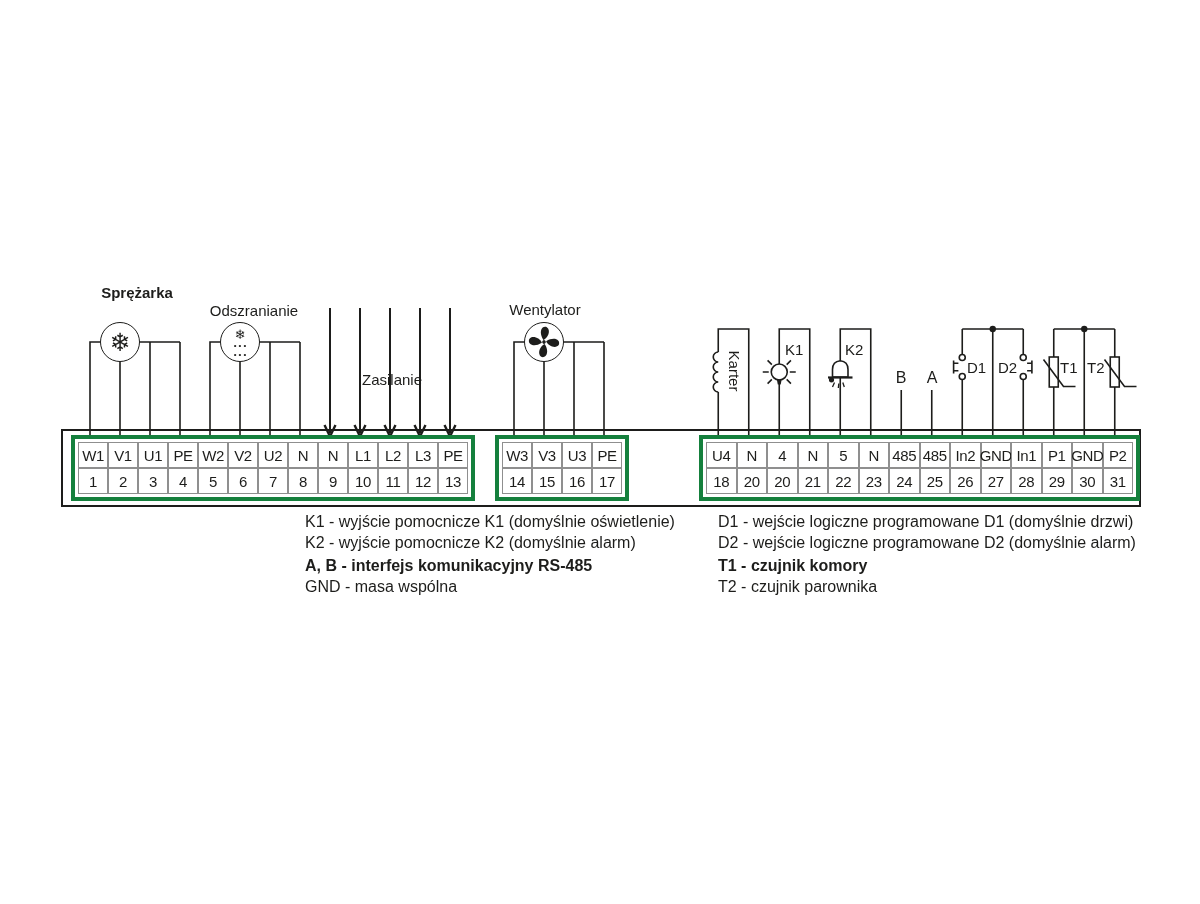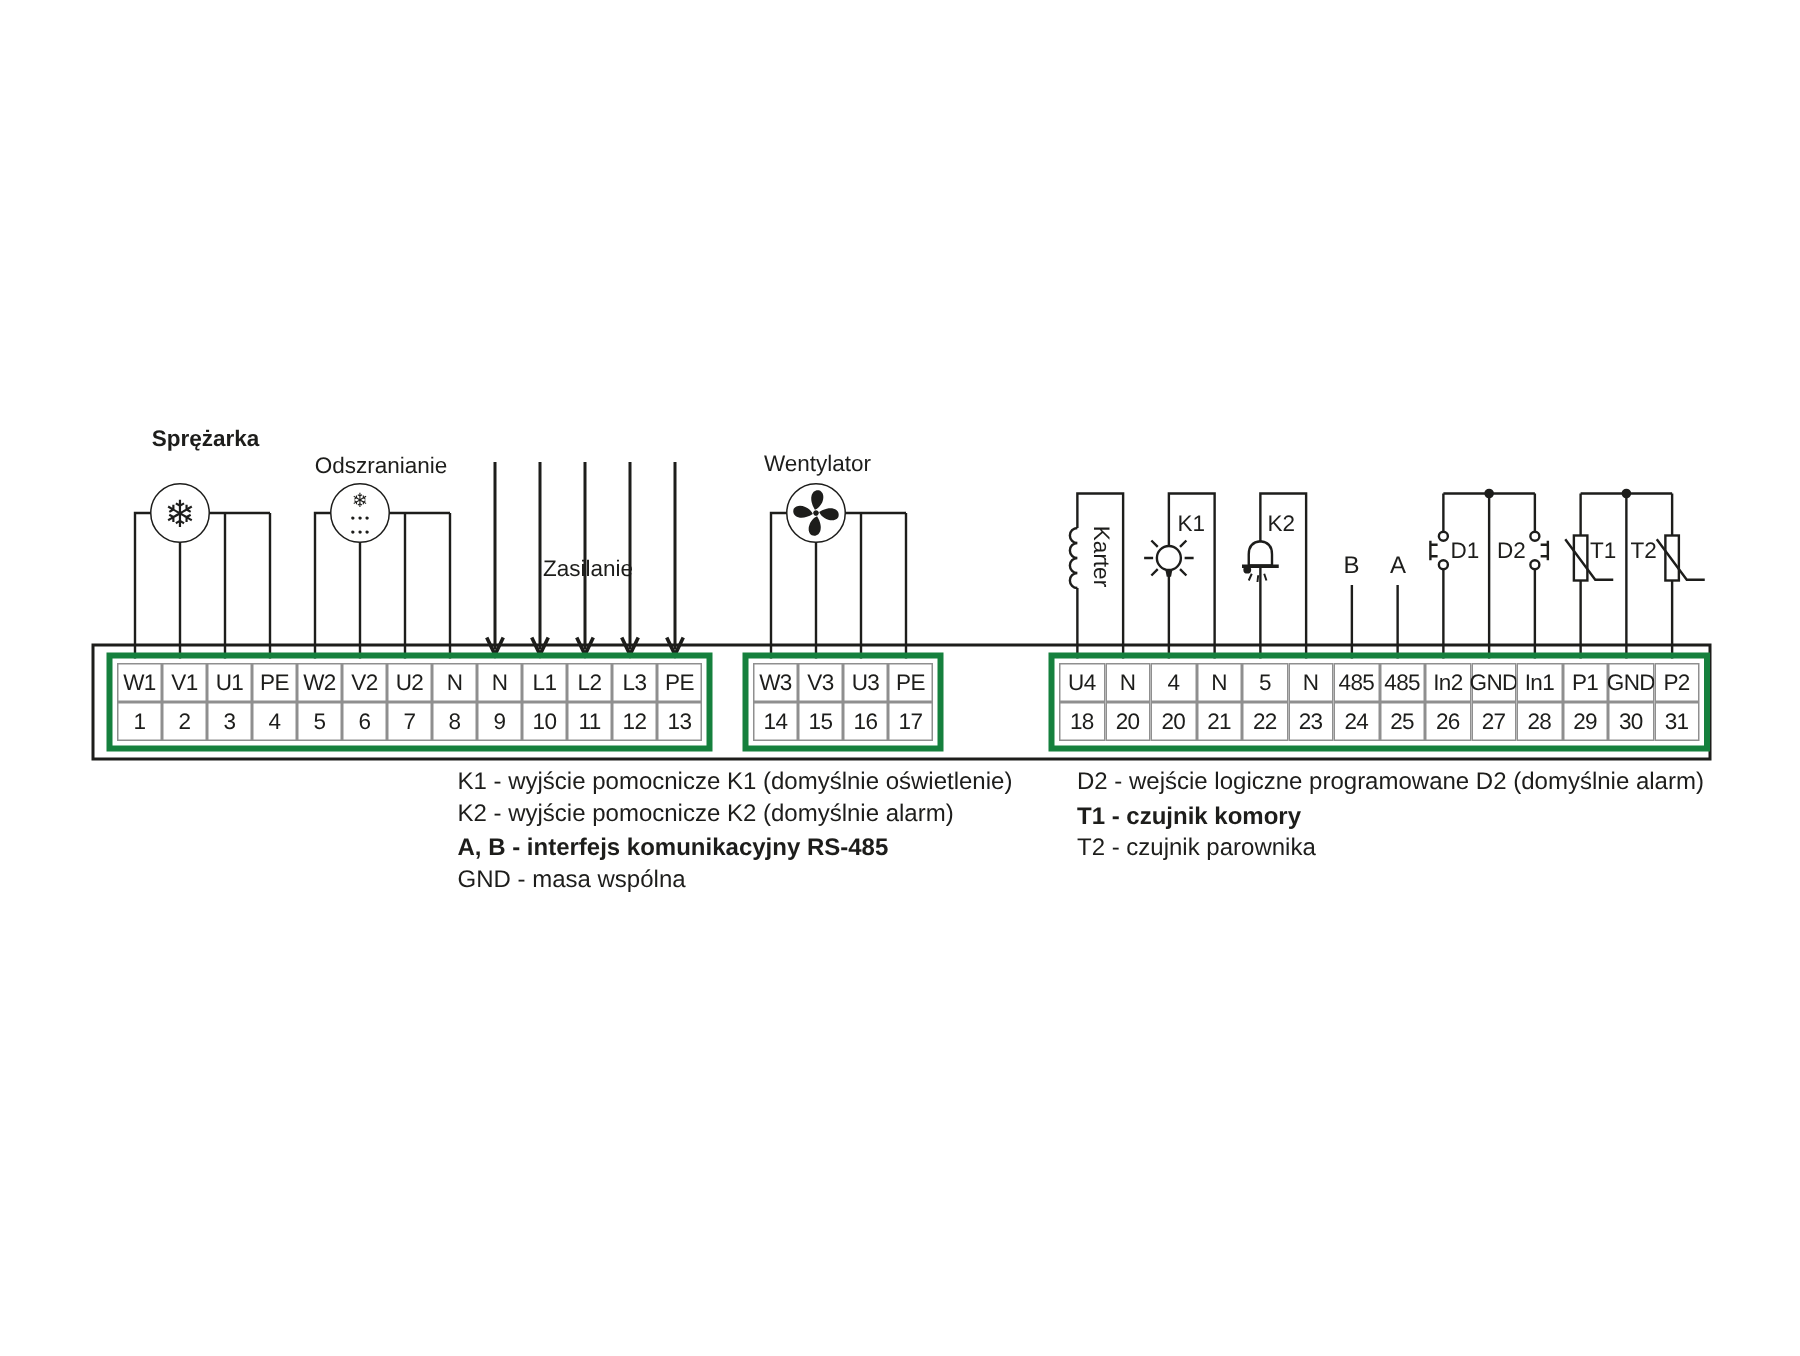--- a/index.html
+++ b/index.html
@@ -239,18 +239,19 @@
   </div>
 
   <div class="legend" style="left:305px;top:511px;">
     <div>K1 - wyjście pomocnicze K1 (domyślnie oświetlenie)</div>
     <div>K2 - wyjście pomocnicze K2 (domyślnie alarm)</div>
     <div class="gap">A, B - interfejs komunikacyjny RS-485</div>
     <div>GND - masa wspólna</div>
   </div>
 
   <div class="legend" style="left:718px;top:511px;">
+    <div>D1 - wejście logiczne programowane D1 (domyślnie drzwi)</div>
     <div>D2 - wejście logiczne programowane D2 (domyślnie alarm)</div>
     <div class="gap">T1 - czujnik komory</div>
     <div>T2 - czujnik parownika</div>
   </div>
 
 </div>
 
 </body></html>

